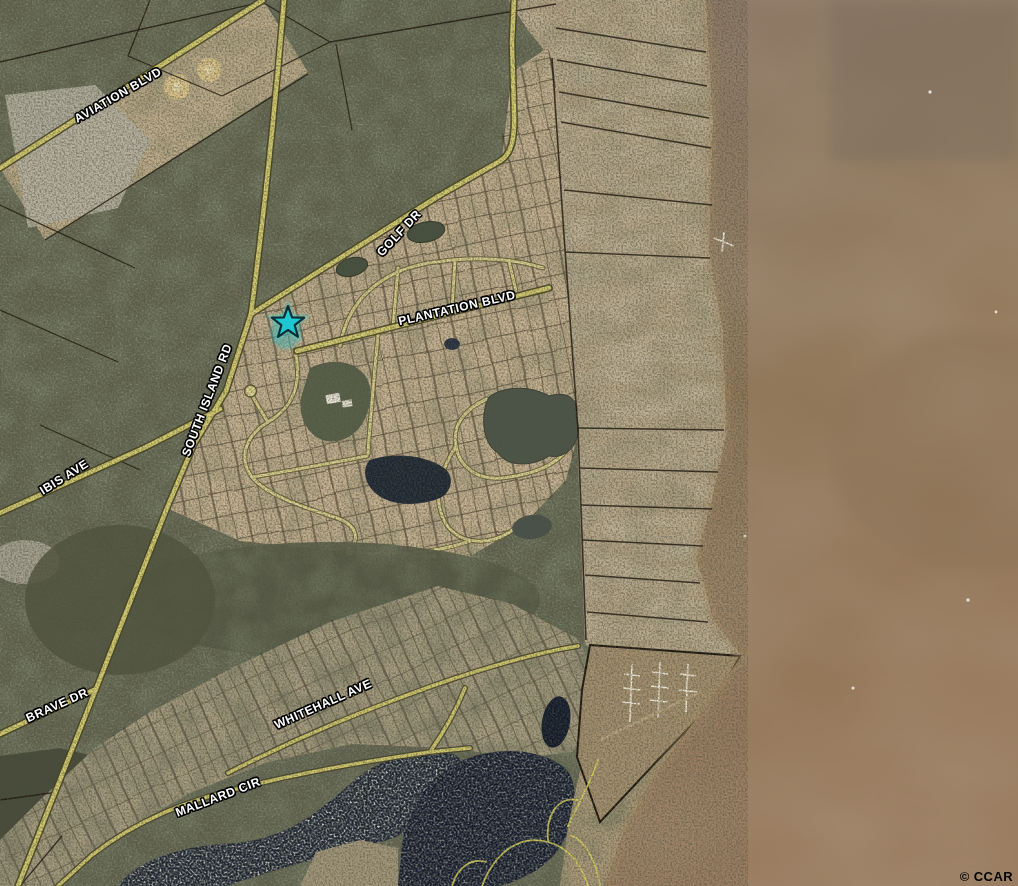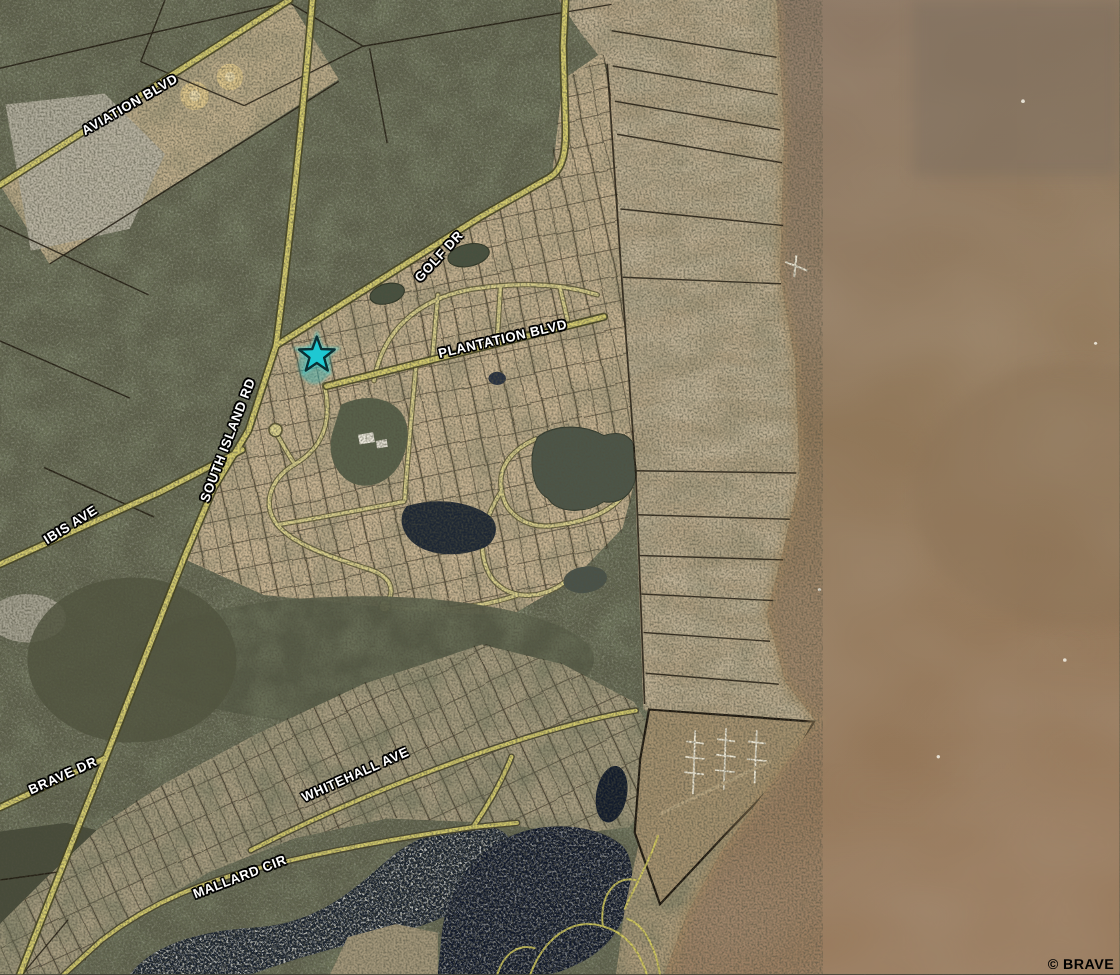--- a/index.html
+++ b/index.html
@@ -279,15 +279,15 @@
       <div class="street-label" style="left: 118px; top: 95px; --r: -30deg;">AVIATION BLVD</div>
       <div class="street-label" style="left: 399px; top: 233px; --r: -47deg;">GOLF DR</div>
       <div class="street-label" style="left: 457px; top: 308px; --r: -13deg;">PLANTATION BLVD</div>
       <div class="street-label" style="left: 207px; top: 400px; --r: -69deg;">SOUTH ISLAND RD</div>
       <div class="street-label" style="left: 64px; top: 477px; --r: -32deg;">IBIS AVE</div>
       <div class="street-label" style="left: 57px; top: 705px; --r: -24deg;">BRAVE DR</div>
       <div class="street-label" style="left: 323px; top: 704px; --r: -24deg;">WHITEHALL AVE</div>
       <div class="street-label" style="left: 218px; top: 797px; --r: -21deg;">MALLARD CIR</div>
     </div>
 
-<div class="watermark">© BRAVE</div>
+<div class="watermark">© CCAR</div>
 
 </div>
 
 </body></html>

